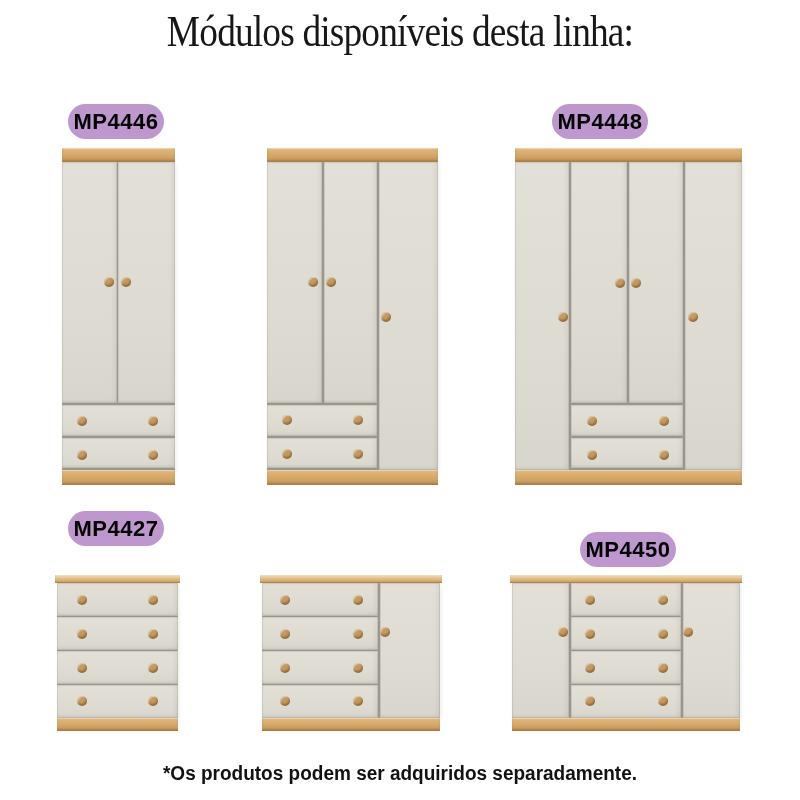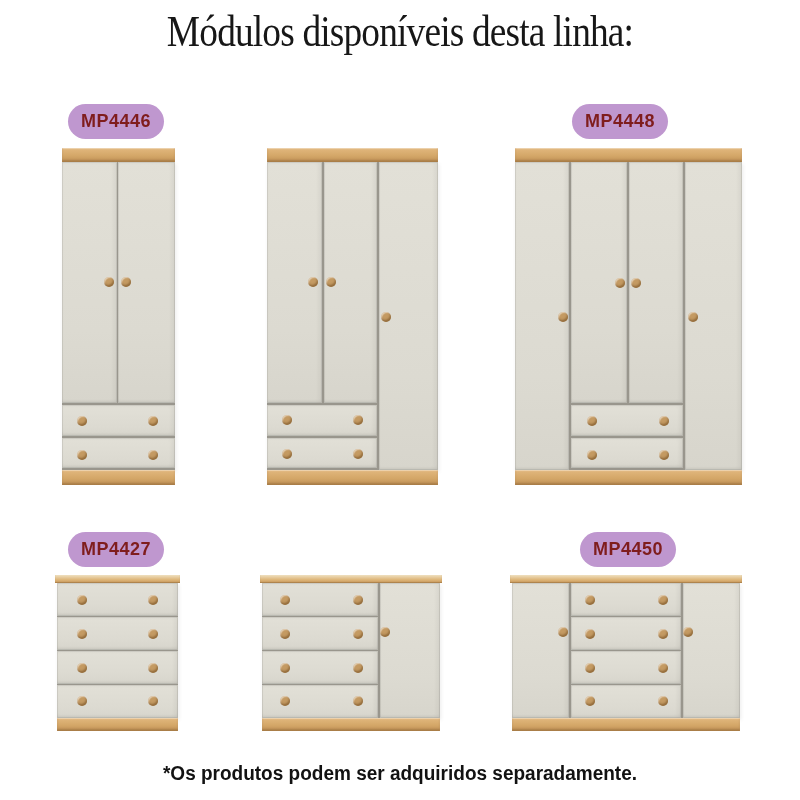--- a/index.html
+++ b/index.html
@@ -11,21 +11,21 @@
   .title{position:absolute;top:6px;left:0;width:800px;text-align:center;
          font-family:"Liberation Serif",serif;font-size:44px;font-weight:500;color:#171717;
          transform:scaleX(.85);letter-spacing:-1px;}
   .footnote{position:absolute;top:762px;left:0;width:800px;text-align:center;
             font-family:"Liberation Sans",sans-serif;font-weight:bold;font-size:20px;color:#121212;
             transform:scaleX(.95);}
 
   
   .pill{position:absolute;width:96px;height:35px;border-radius:18px;background:#bf97cf;
         display:flex;align-items:center;justify-content:center;
-        font-weight:bold;font-size:18px;color:#7f1d1d;letter-spacing:.5px;}
+        font-weight:bold;font-size:22px;color:#000000;letter-spacing:.5px;}
 
   
   .product{position:absolute;}
   .cabbody{position:absolute;background:#99968d;box-shadow:1px 2px 4px rgba(0,0,0,.08);}
   .wood{position:absolute;background:linear-gradient(180deg,#e2b87e 0%,#d4a768 55%,#c09157 100%);
         box-shadow:inset 0 -2px 2px rgba(95,60,20,.25), inset 0 1px 1px rgba(255,255,255,.4);}
   .woodtop{position:absolute;background:linear-gradient(180deg,#efe0c0 0%,#ddb477 60%,#cb9c5f 100%);
         box-shadow:inset 0 -1px 1px rgba(95,60,20,.3);}
   .panel{position:absolute;background:linear-gradient(180deg,#e2e0d7 0%,#dcdad1 70%,#d7d5cc 100%);
         box-shadow:inset 0 0 0 1px rgba(0,0,0,.07), inset -3px 0 4px rgba(0,0,0,.05), inset 0 -2px 3px rgba(0,0,0,.05);}
@@ -35,24 +35,24 @@
 </head>
 <body>
 
 <div class="stage">
 
   <div class="title">Módulos disponíveis desta linha:</div>
 
   <div class="pill" style="left:68px;top:104px;">
       <span>MP4446</span>
     </div>
-  <div class="pill" style="left:572px;top:104px;">
+  <div class="pill" style="left:552px;top:104px;">
       <span>MP4448</span>
     </div>
-  <div class="pill" style="left:68px;top:532px;">
+  <div class="pill" style="left:68px;top:511px;">
       <span>MP4427</span>
     </div>
   <div class="pill" style="left:580px;top:532px;">
       <span>MP4450</span>
     </div>
 
   <div class="product" style="left:62px;top:148px;width:113px;height:337px;">
     <div class="cabbody" style="left:0;top:14px;width:113px;height:308px;"></div>
     <div class="wood" style="left:0;top:0;width:113px;height:14px;"></div>
     <div class="panel" style="left:0;top:14px;width:55px;height:241px;"></div>

